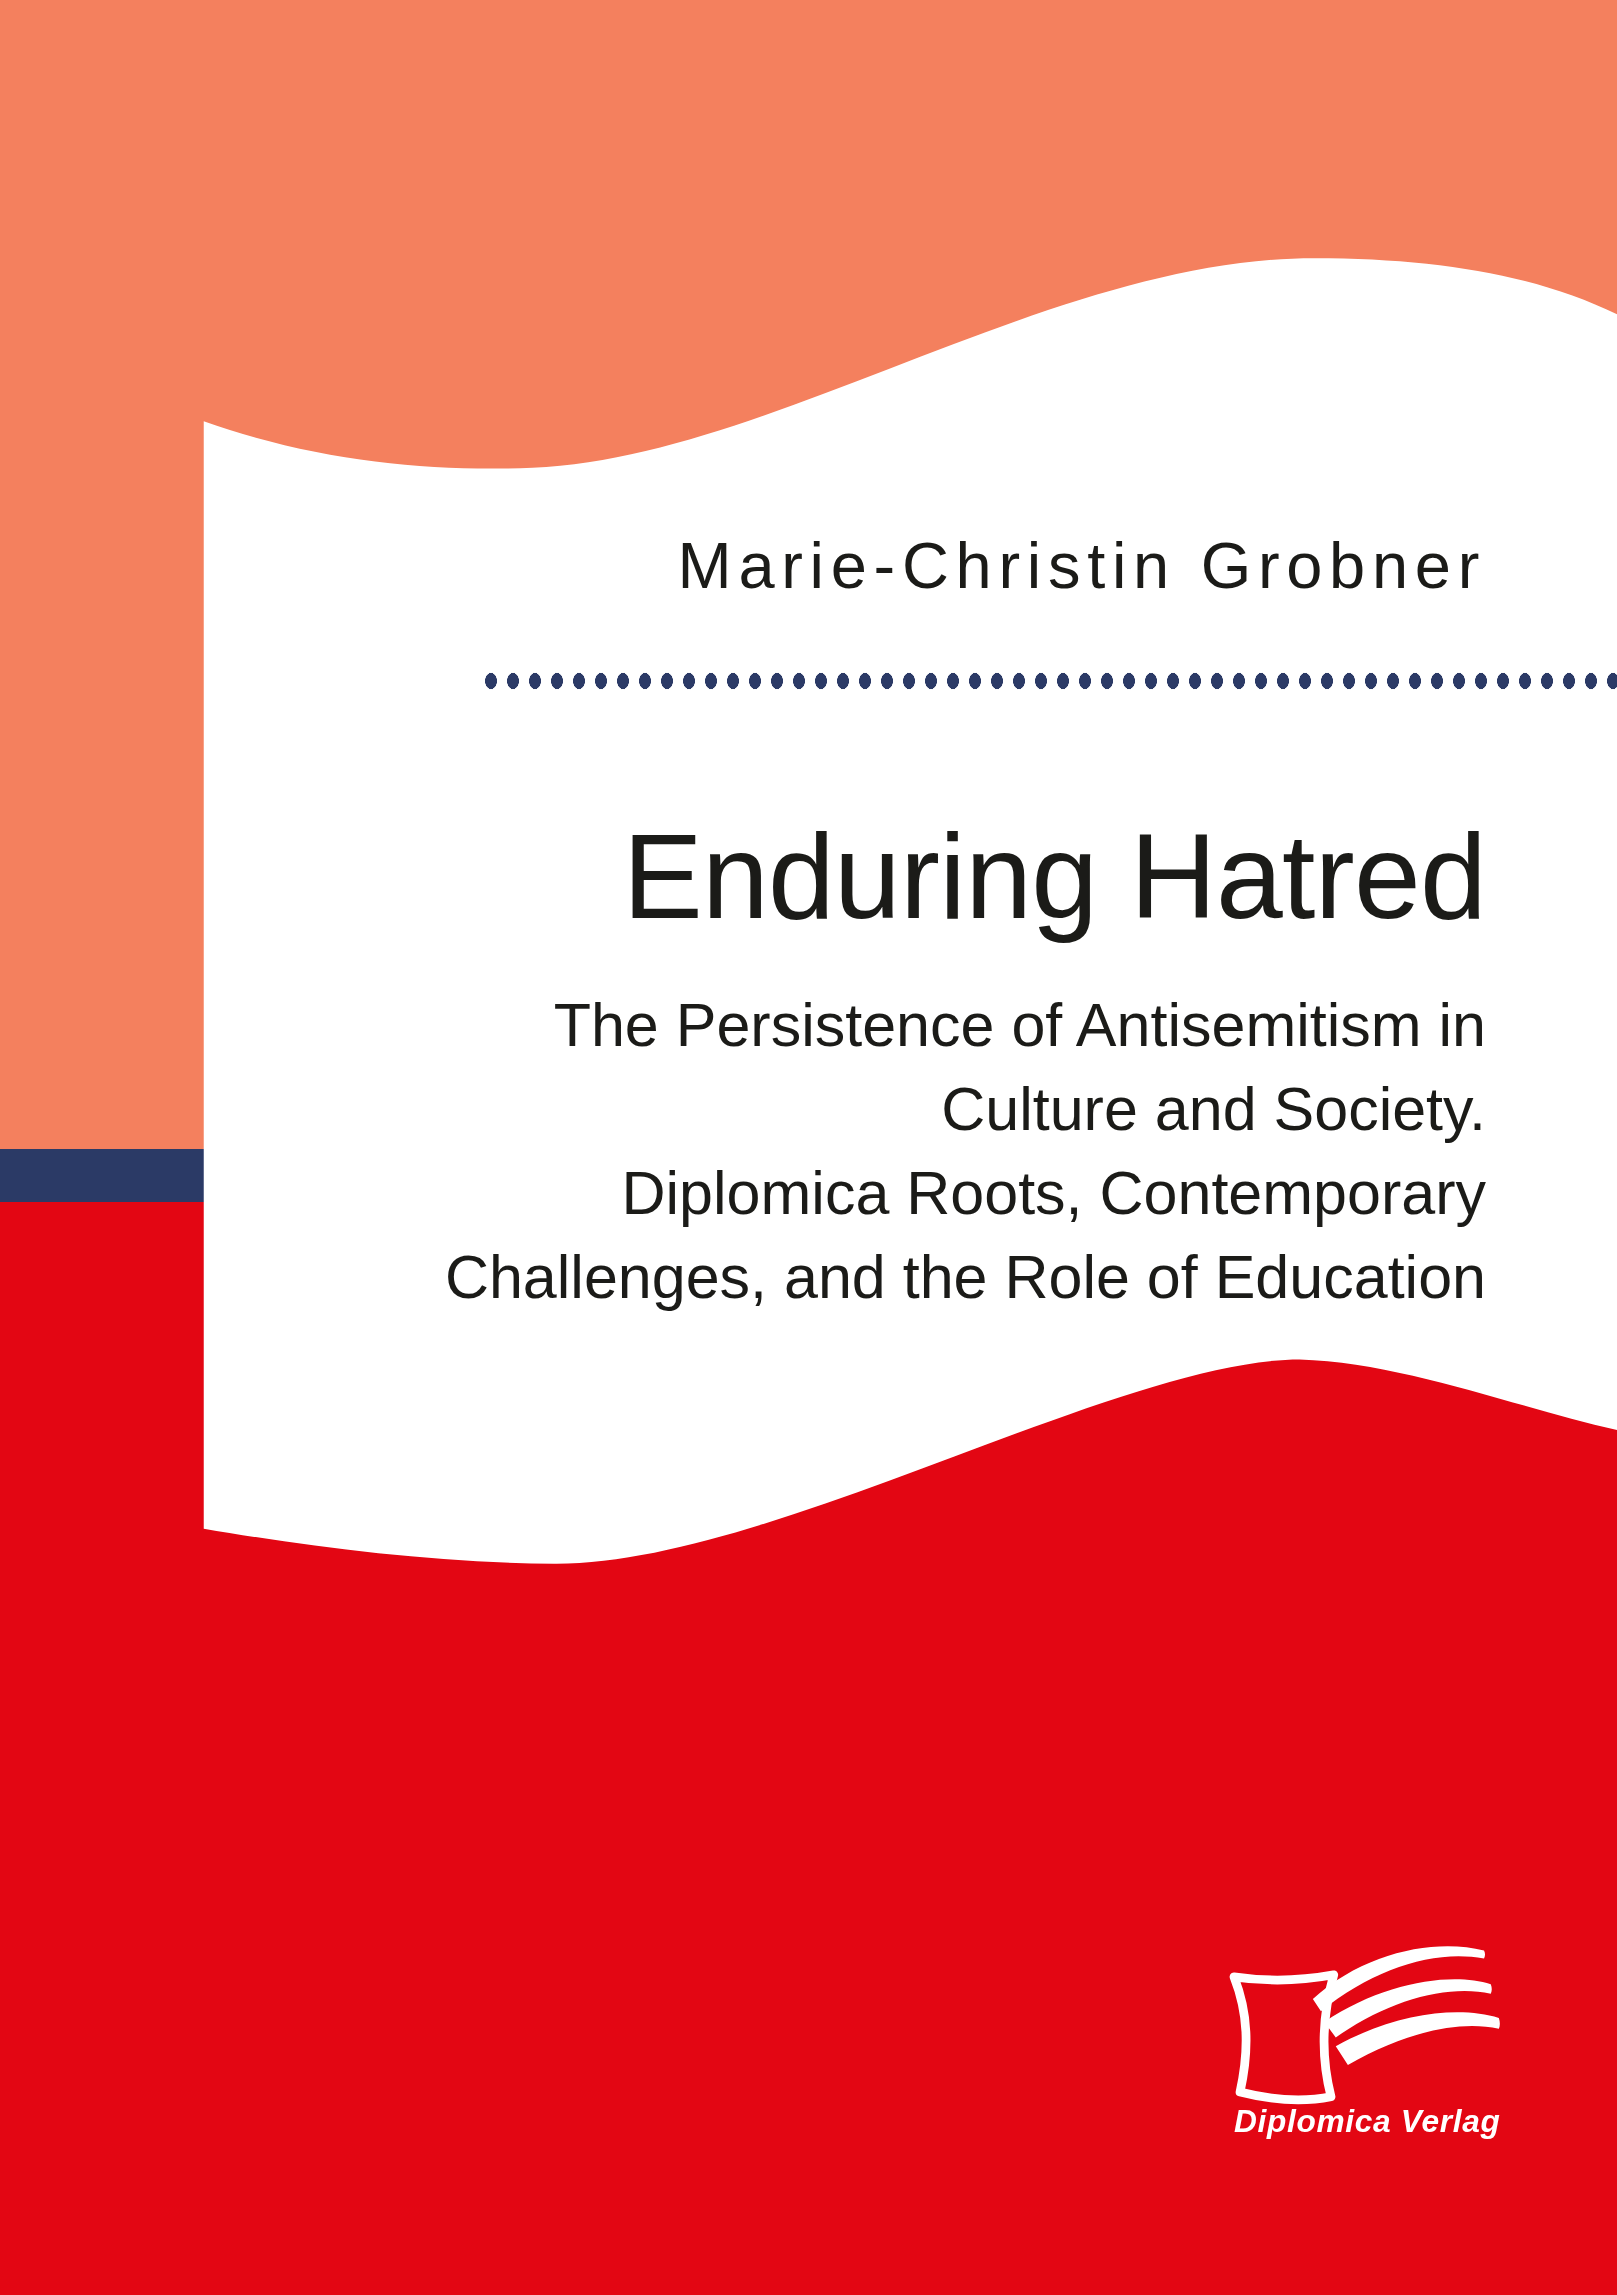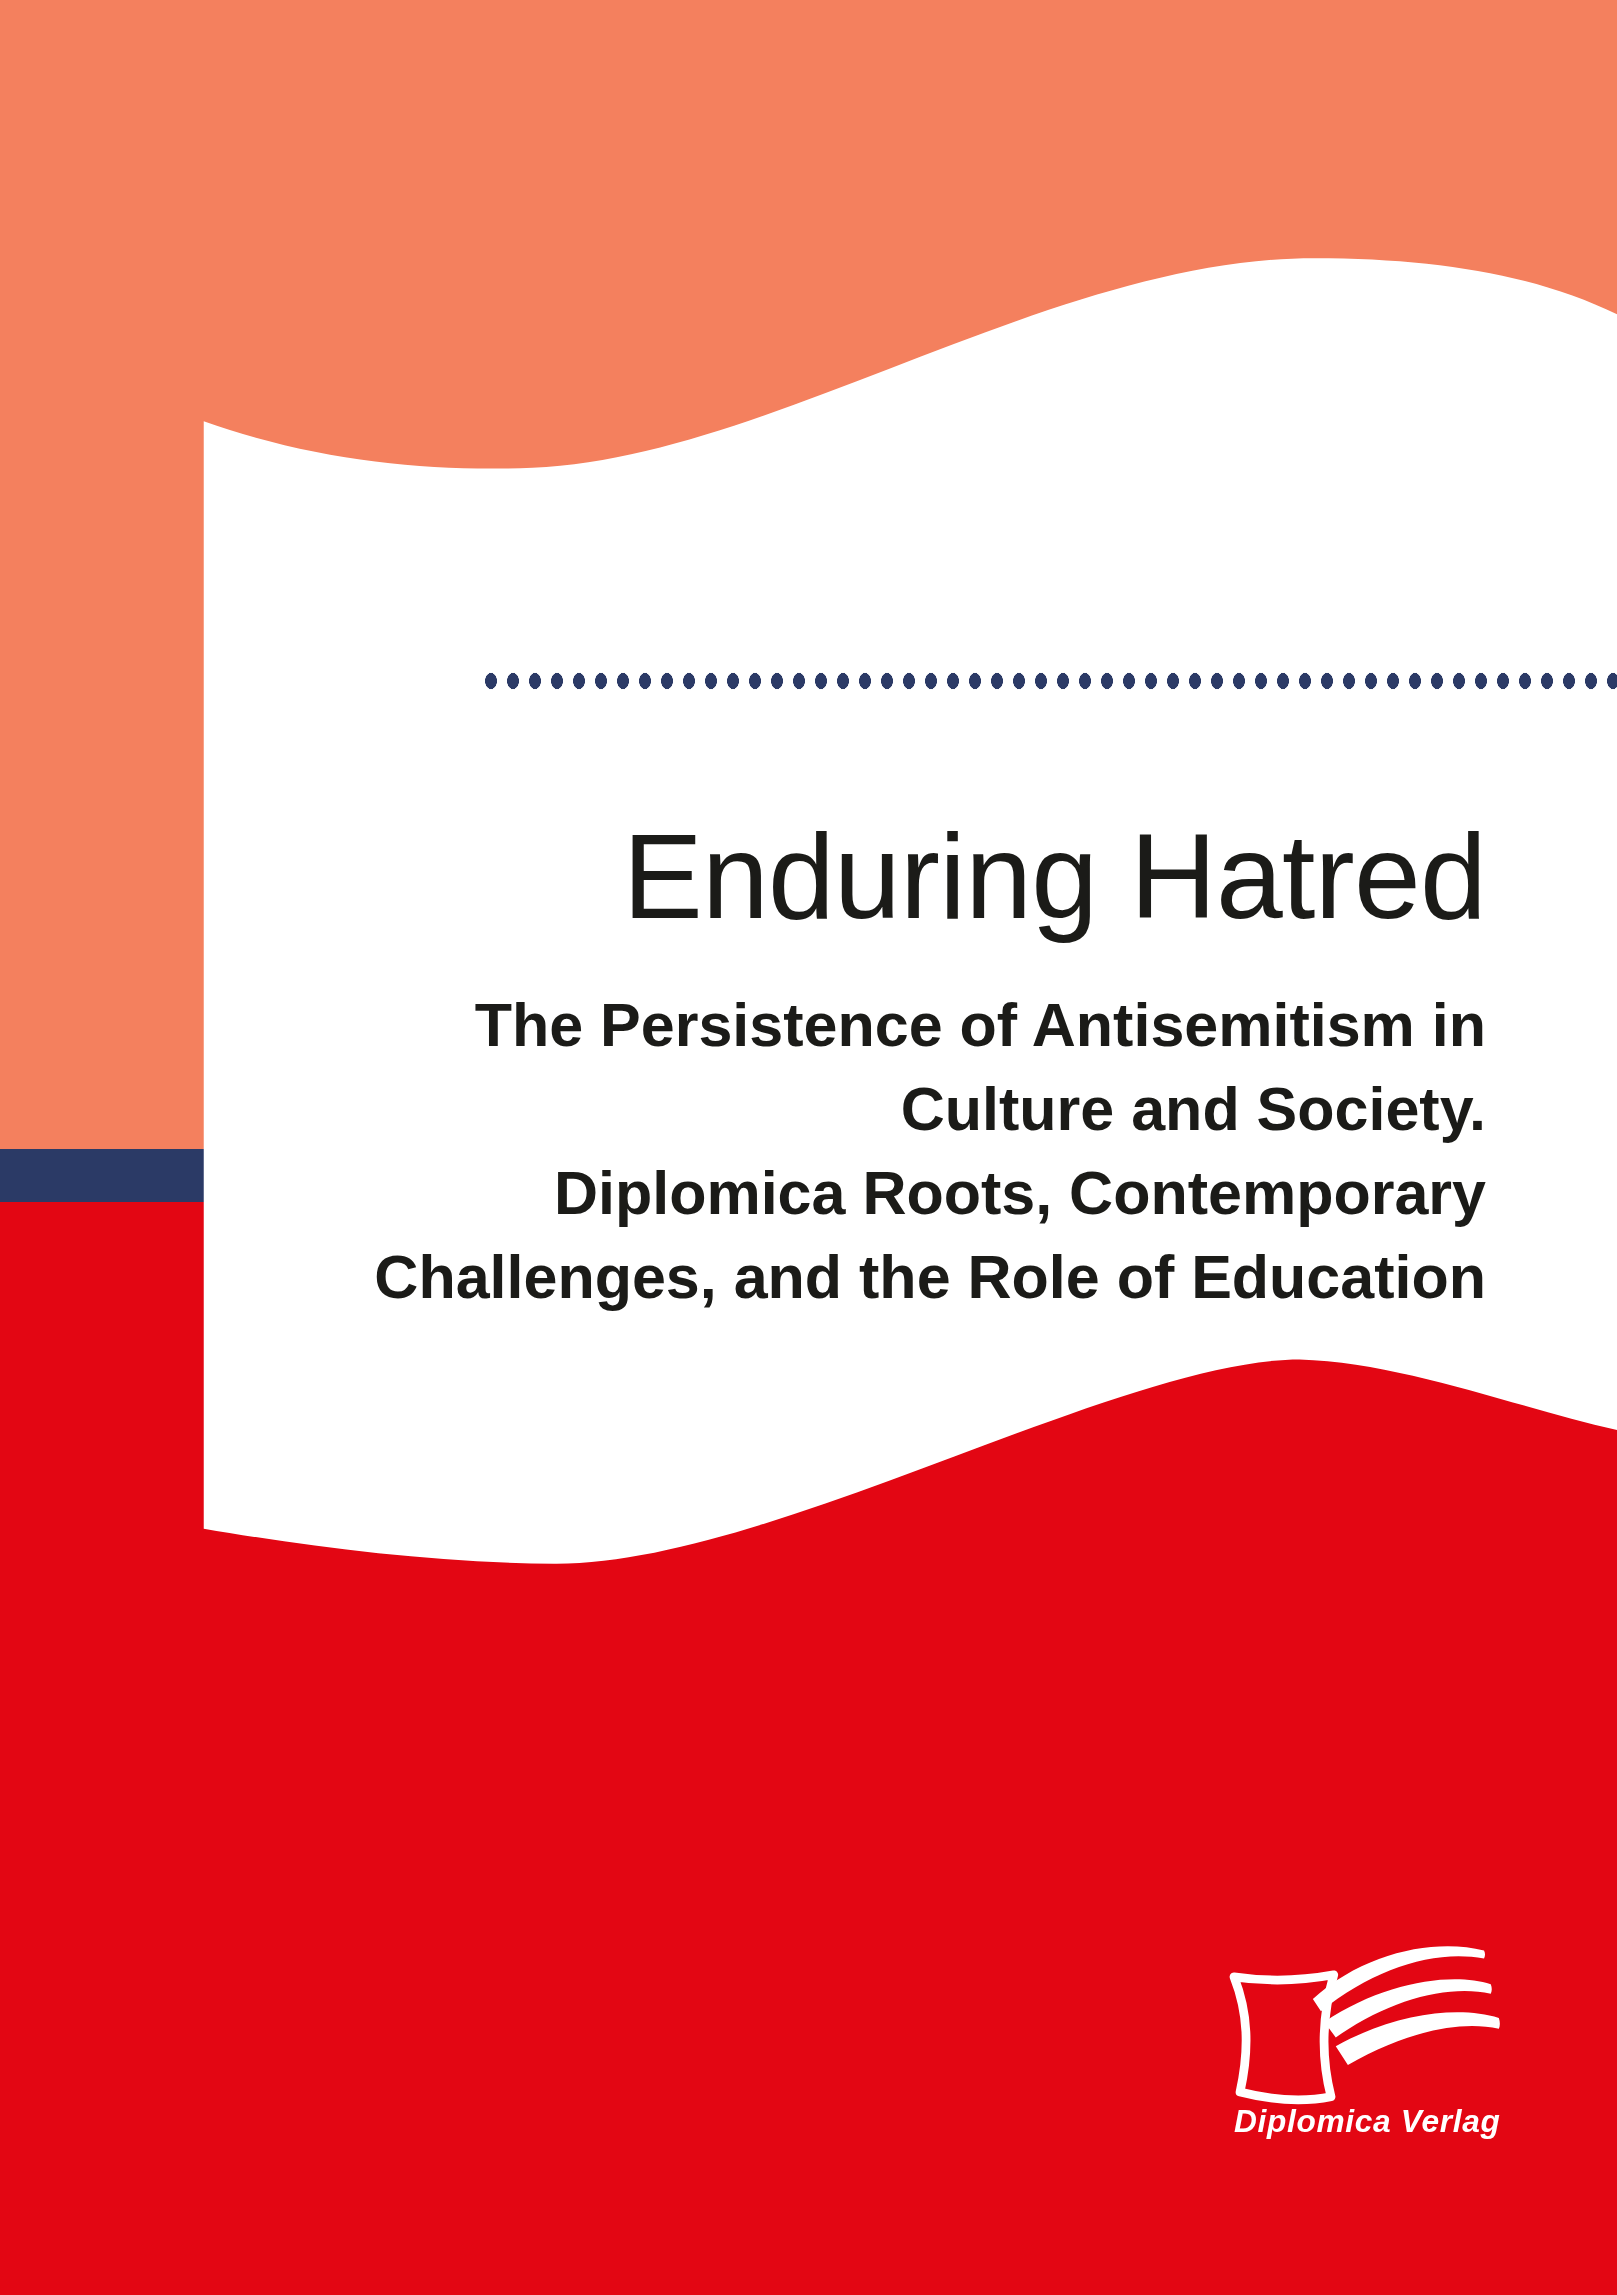--- a/index.html
+++ b/index.html
@@ -54,21 +54,21 @@
     line-height: 1;
     font-weight: 400;
     letter-spacing: -0.7px;
     margin-top: 44px;
   }
   #subtitle {
     top: 983px;
     left: 204px;
     font-size: 61px;
     line-height: 84px;
-    font-weight: 700;
+    font-weight: 400;
   }
   #subtitle .sub-line { display: block; }
 
   #publisher-logo {
     position: absolute;
     left: 1213px;
     top: 1933px;
     width: 290px;
     height: 217px;
     color: #ffffff;
@@ -99,20 +99,21 @@
       C 470 685 640 700 790 694
       C 1140 680 1560 383 1950 383
       C 2130 383 2280 408 2400 467
       L 2400 2122
       C 2255 2090 2085 2022 1928 2017
       C 1660 2017 1140 2322 822 2320
       C 640 2319 455 2294 302 2268
       Z"></path>
   </svg>
 
+  <div class="text-layer" id="author">Marie-Christin Grobner</div>
 
   <div id="dotted-separator"></div>
 
   <div class="text-layer" id="title">Enduring Hatred</div>
 
   <div class="text-layer" id="subtitle">
     <span class="sub-line">The Persistence of Antisemitism in</span>
     <span class="sub-line">Culture and Society.</span>
     <span class="sub-line">Diplomica Roots, Contemporary</span>
     <span class="sub-line">Challenges, and the Role of Education</span>

